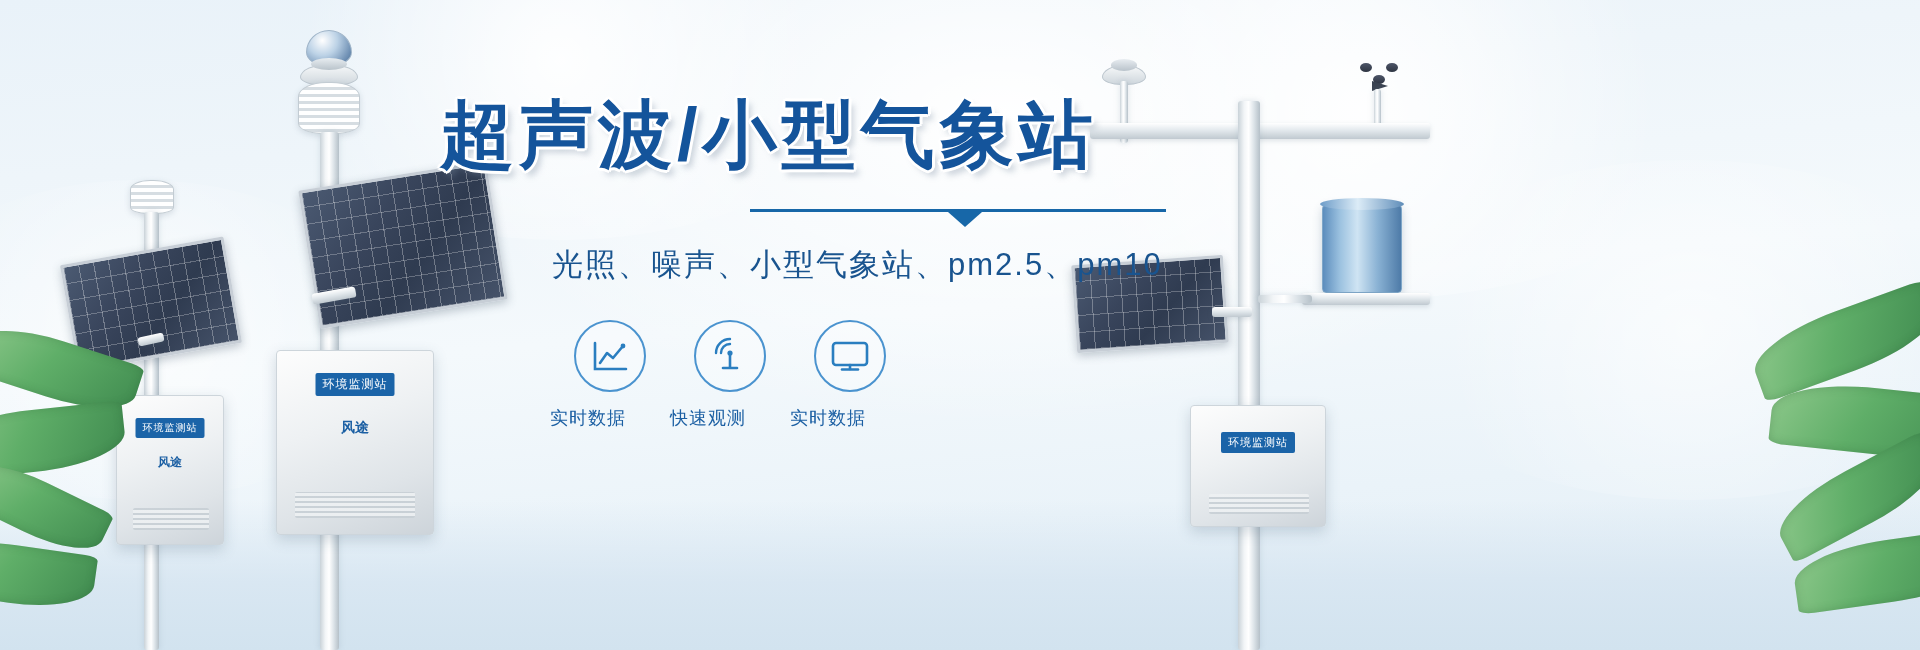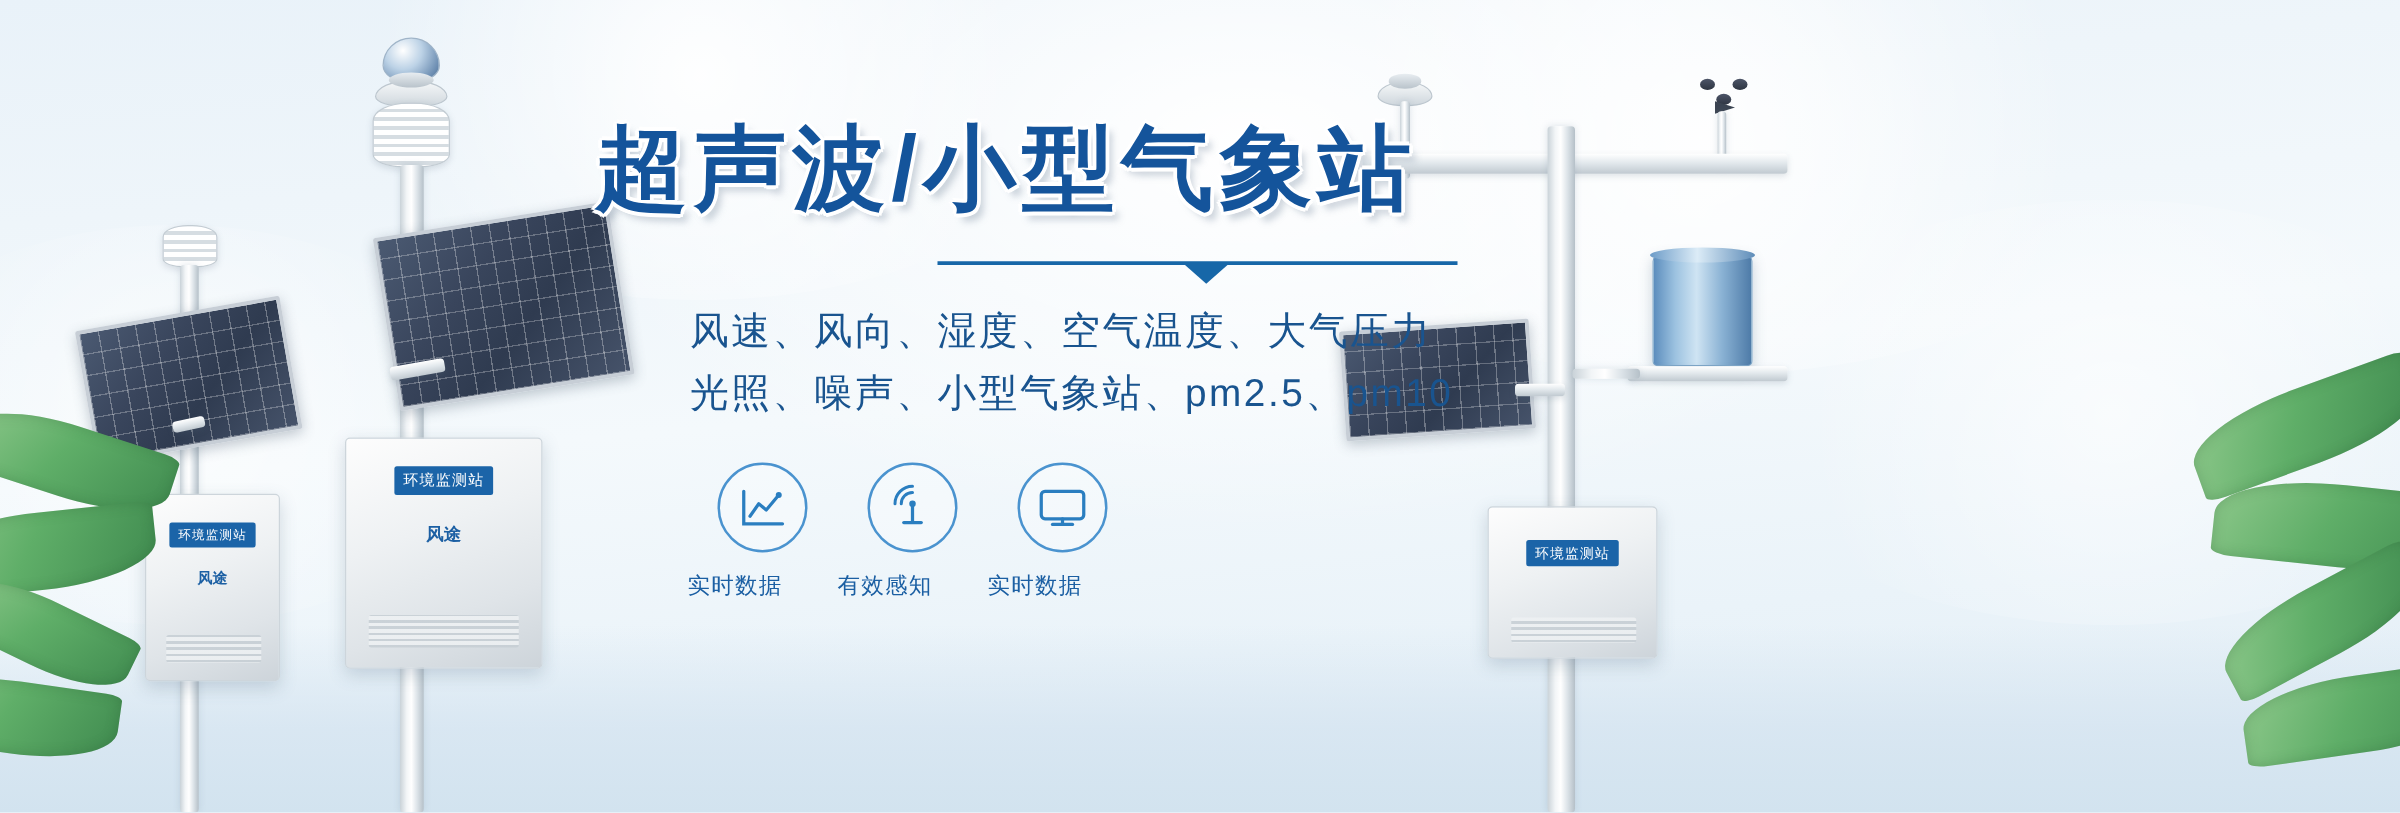--- a/index.html
+++ b/index.html
@@ -104,21 +104,20 @@
 
   .title {
     font-size:74px; font-weight:bold; color:#14549b; letter-spacing:5px;
     line-height:1.05; white-space:nowrap;
     text-shadow:
       -2px -2px 0 #ffffff,  2px -2px 0 #ffffff,
       -2px  2px 0 #ffffff,  2px  2px 0 #ffffff,
       -3px  0   0 #ffffff,  3px  0   0 #ffffff,
        0   -3px 0 #ffffff,  0    3px 0 #ffffff,
        5px  6px 6px rgba(120,140,160,.38);
-    margin-left: 36px;
   }
 
   .divider { position:relative; margin:32px 0 0 310px; width:416px; height:18px; }
   .divider .rule { position:absolute; left:0; top:3px; width:416px; height:3px; background:#1767a8; }
   .divider .tri  { position:absolute; left:198px; top:6px; width:0; height:0;
                    border-left:17px solid transparent; border-right:17px solid transparent;
                    border-top:15px solid #1767a8; }
 
   .subtitle { margin-top:16px; margin-left:112px; }
   .subtitle .line {
@@ -217,21 +216,20 @@
   <div class="content">
 
     <div class="title">超声波/小型气象站</div>
 
     <div class="divider">
       <div class="rule"></div>
       <div class="tri"></div>
     </div>
 
     <div class="subtitle">
-      <div class="line">风速、风向、湿度、空气温度、大气压力</div>
       <div class="line">光照、噪声、小型气象站、pm2.5、pm10</div>
     </div>
 
     <div class="features">
 
       <div class="feature">
         <div class="fcircle">
           <svg width="38" height="34" viewBox="0 0 38 34">
             <polyline points="4,4 4,30 35,30" fill="none" stroke="#2a7ec0" stroke-width="2.6" stroke-linecap="round"></polyline>
             <polyline points="9,24 16,14 22,19 32,7" fill="none" stroke="#2a7ec0" stroke-width="2.6" stroke-linejoin="round" stroke-linecap="round"></polyline>
@@ -244,21 +242,21 @@
       <div class="feature">
         <div class="fcircle">
           <svg width="38" height="38" viewBox="0 0 38 38">
             <path d="M19 30 L19 16" stroke="#2a7ec0" stroke-width="2.6" stroke-linecap="round" fill="none"></path>
             <path d="M12 31 L26 31" stroke="#2a7ec0" stroke-width="2.6" stroke-linecap="round" fill="none"></path>
             <path d="M19 16 m-9 0 a9 9 0 0 1 9 -9" stroke="#2a7ec0" stroke-width="2.4" fill="none" stroke-linecap="round"></path>
             <path d="M19 16 m-14 0 a14 14 0 0 1 14 -14" stroke="#2a7ec0" stroke-width="2.4" fill="none" stroke-linecap="round"></path>
             <circle cx="19" cy="16" r="2.6" fill="#2a7ec0"></circle>
           </svg>
         </div>
-        <div class="flabel">有效感知</div>
+        <div class="flabel">快速观测</div>
       </div>
 
       <div class="feature">
         <div class="fcircle">
           <svg width="40" height="34" viewBox="0 0 40 34">
             <rect x="3" y="4" width="34" height="22" rx="3" ry="3" fill="none" stroke="#2a7ec0" stroke-width="2.6"></rect>
             <line x1="20" y1="26" x2="20" y2="30" stroke="#2a7ec0" stroke-width="2.6" stroke-linecap="round"></line>
             <line x1="12" y1="30.5" x2="28" y2="30.5" stroke="#2a7ec0" stroke-width="2.6" stroke-linecap="round"></line>
           </svg>
         </div>

